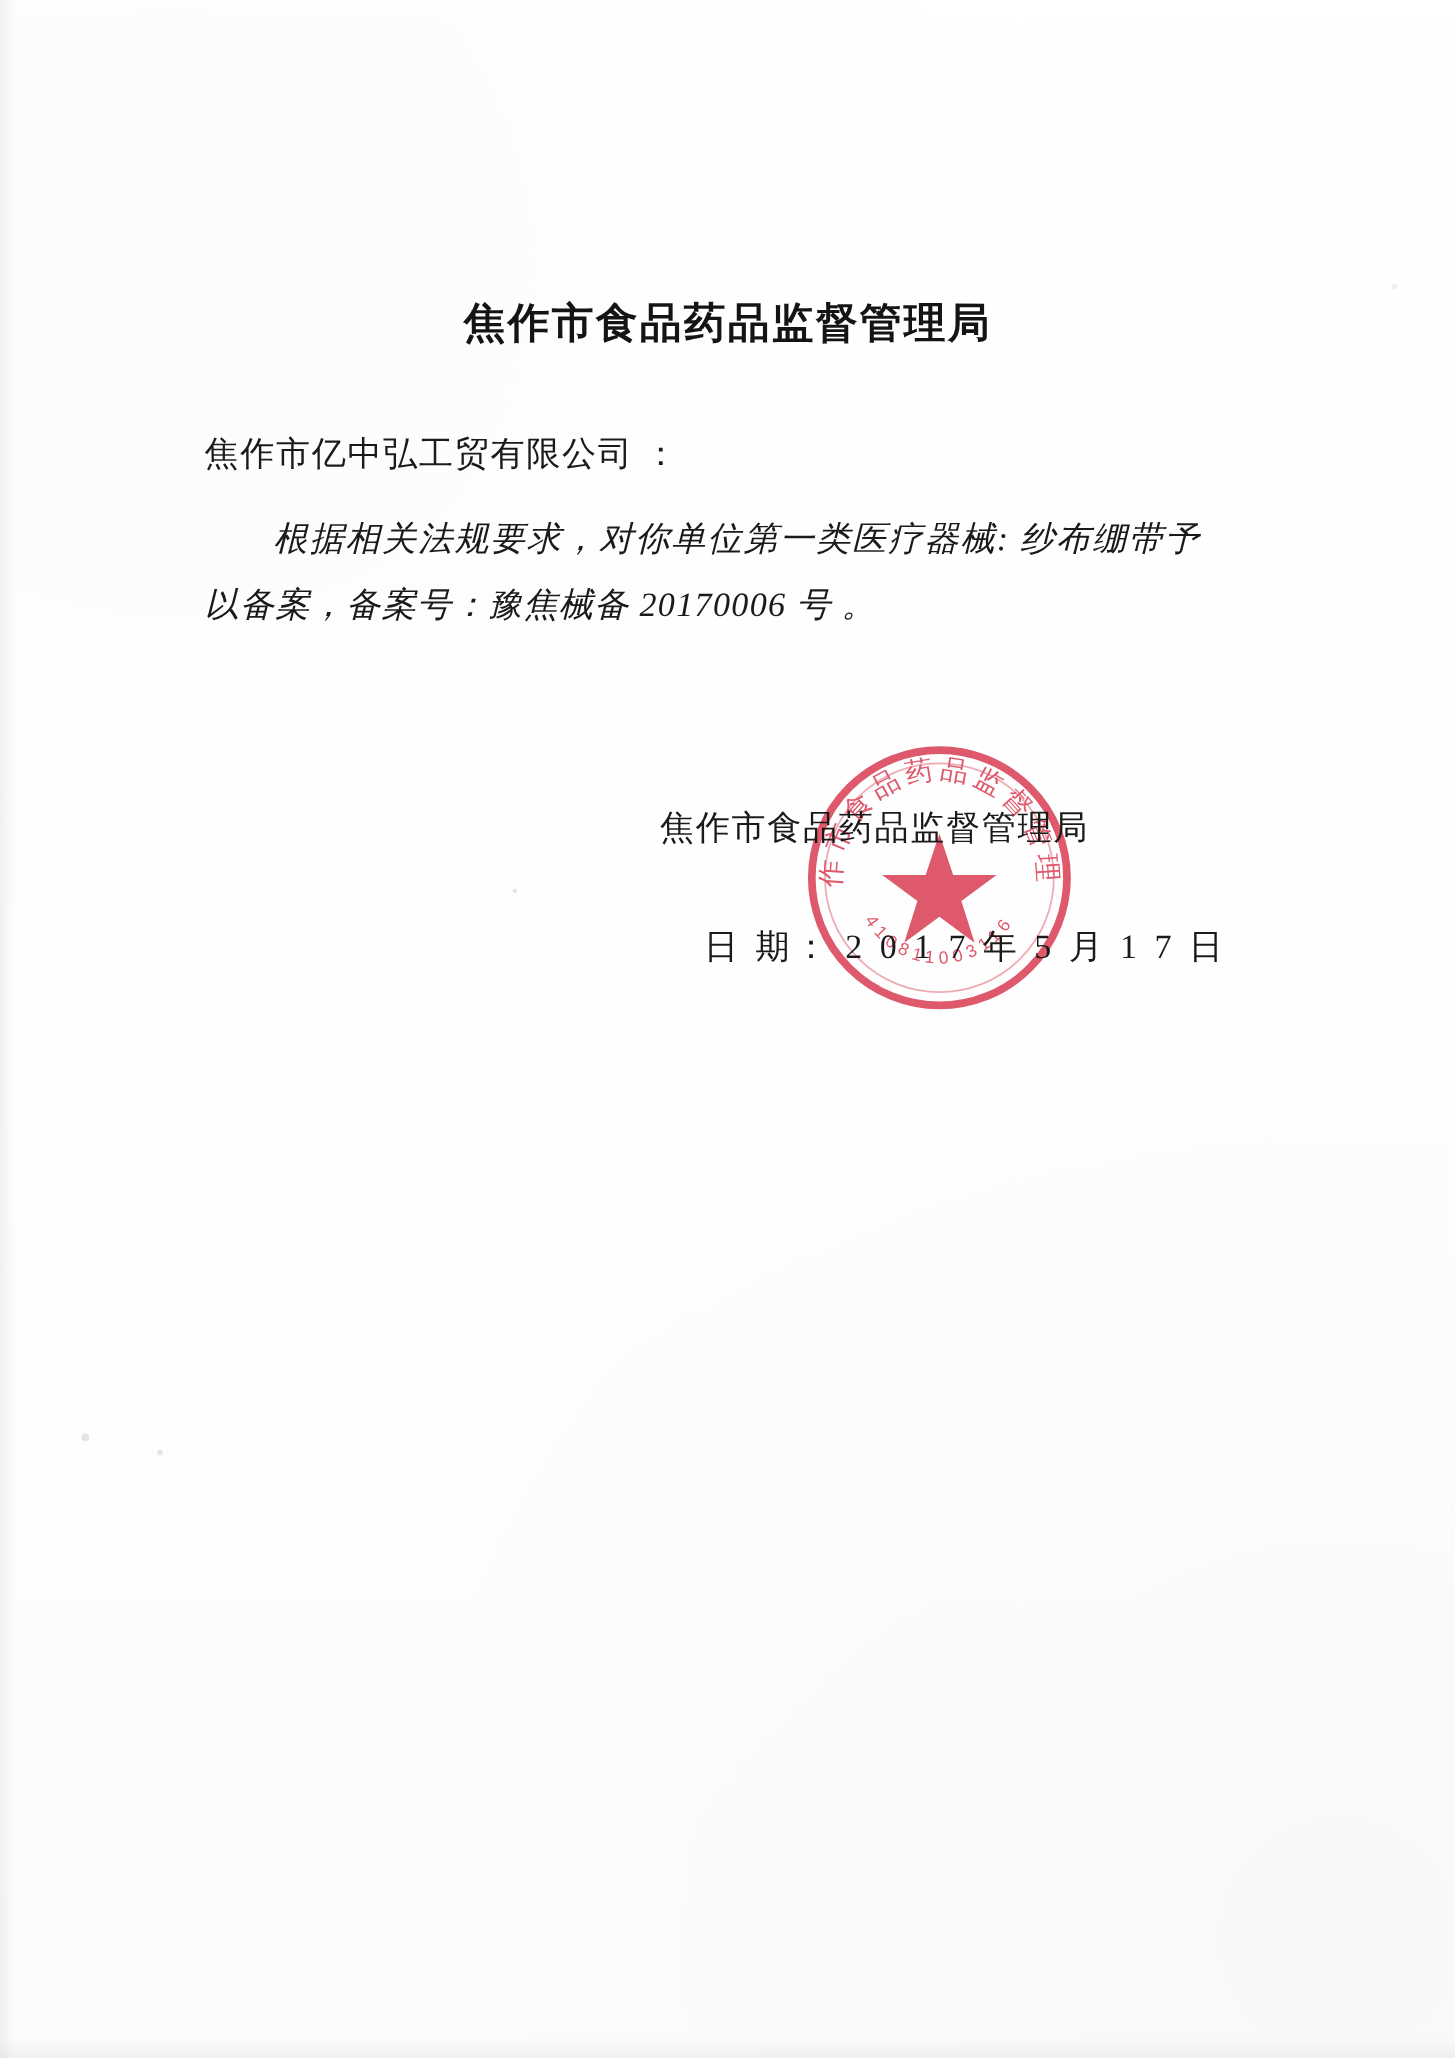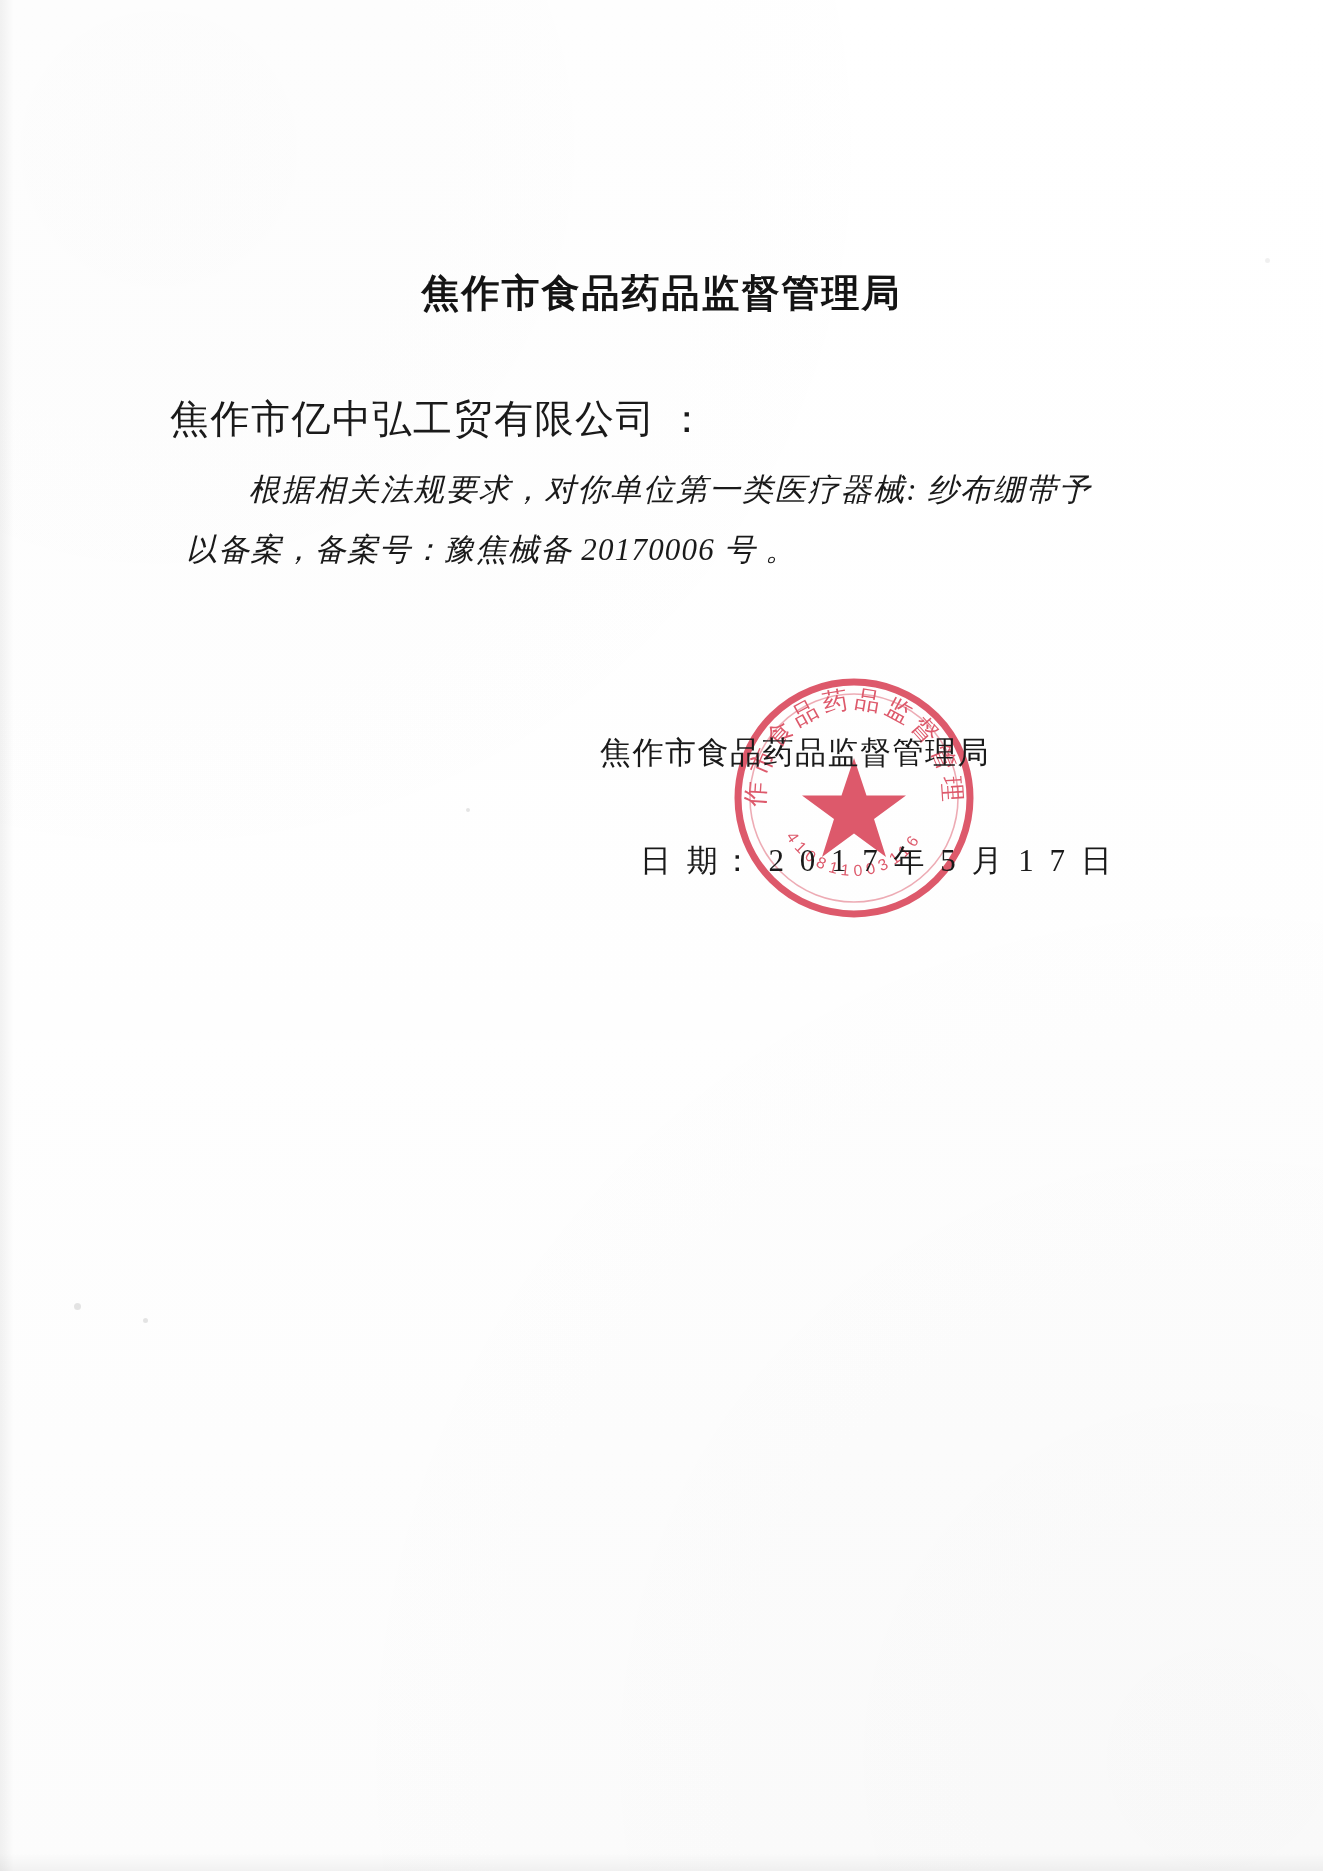--- a/index.html
+++ b/index.html
@@ -58,23 +58,23 @@
     text-align: center;
     font-family: "Liberation Sans", "DejaVu Sans", sans-serif;
     font-weight: bold;
     font-size: 38px;
     letter-spacing: 2px;
     color: #141414;
   }
 
   .addressee {
     position: absolute;
-    left: 170px;
+    left: 186px;
     top: 392px;
-    font-size: 39px;
+    font-size: 31px;
     letter-spacing: 1.5px;
     color: #1a1a1a;
     text-align: center;
   }
 
   .body-para {
     position: absolute;
     left: 186px;
     top: 460px;
     width: 905px;

